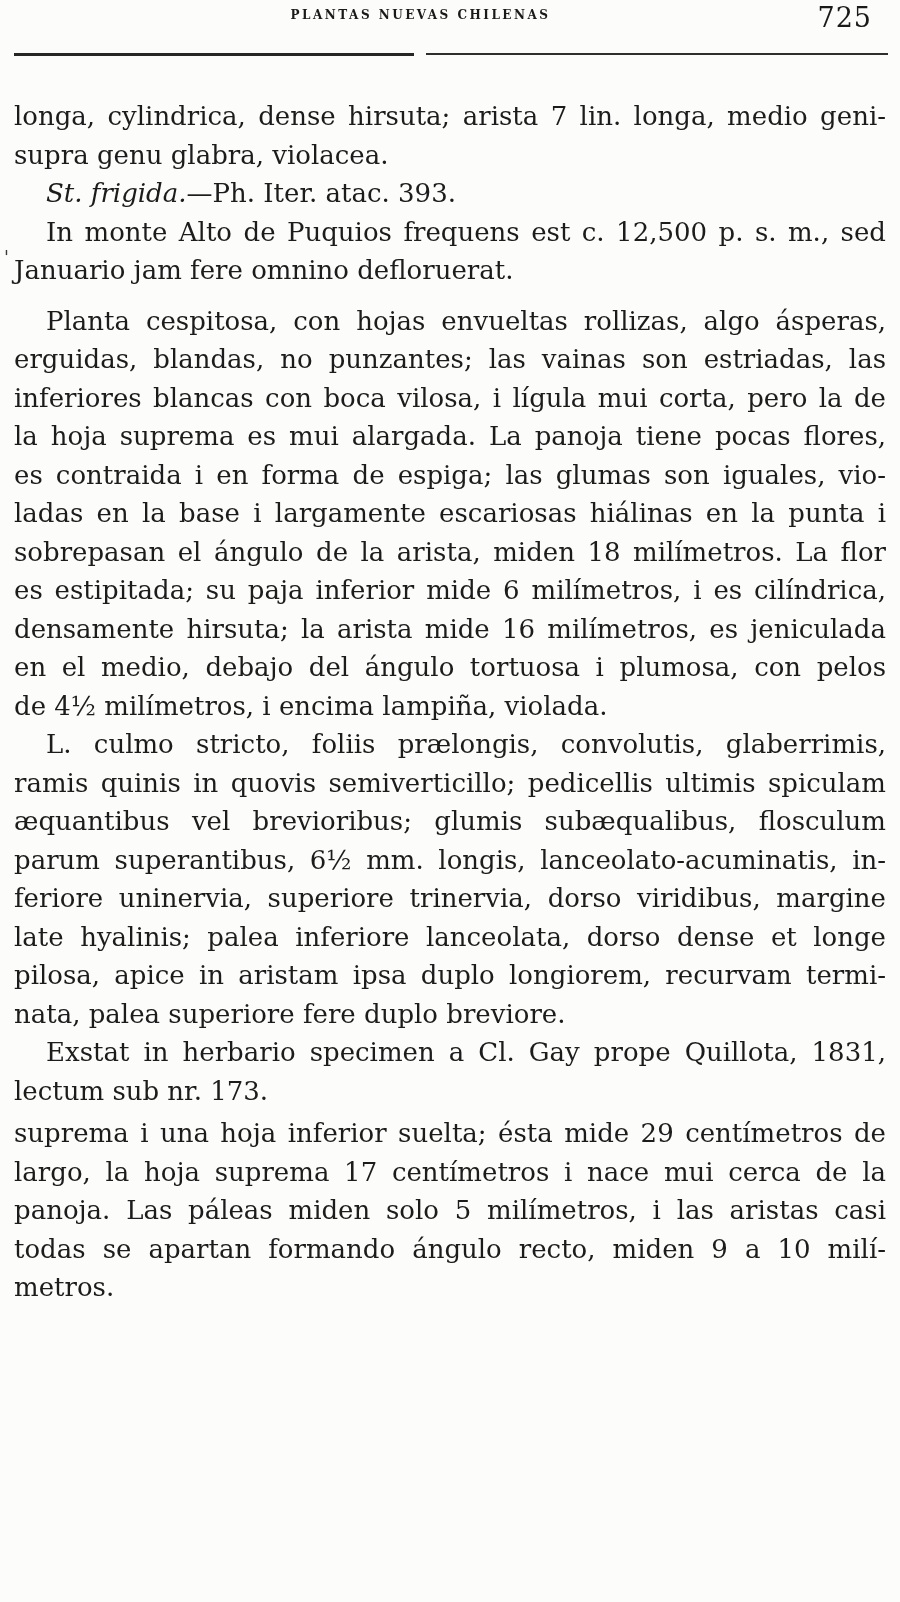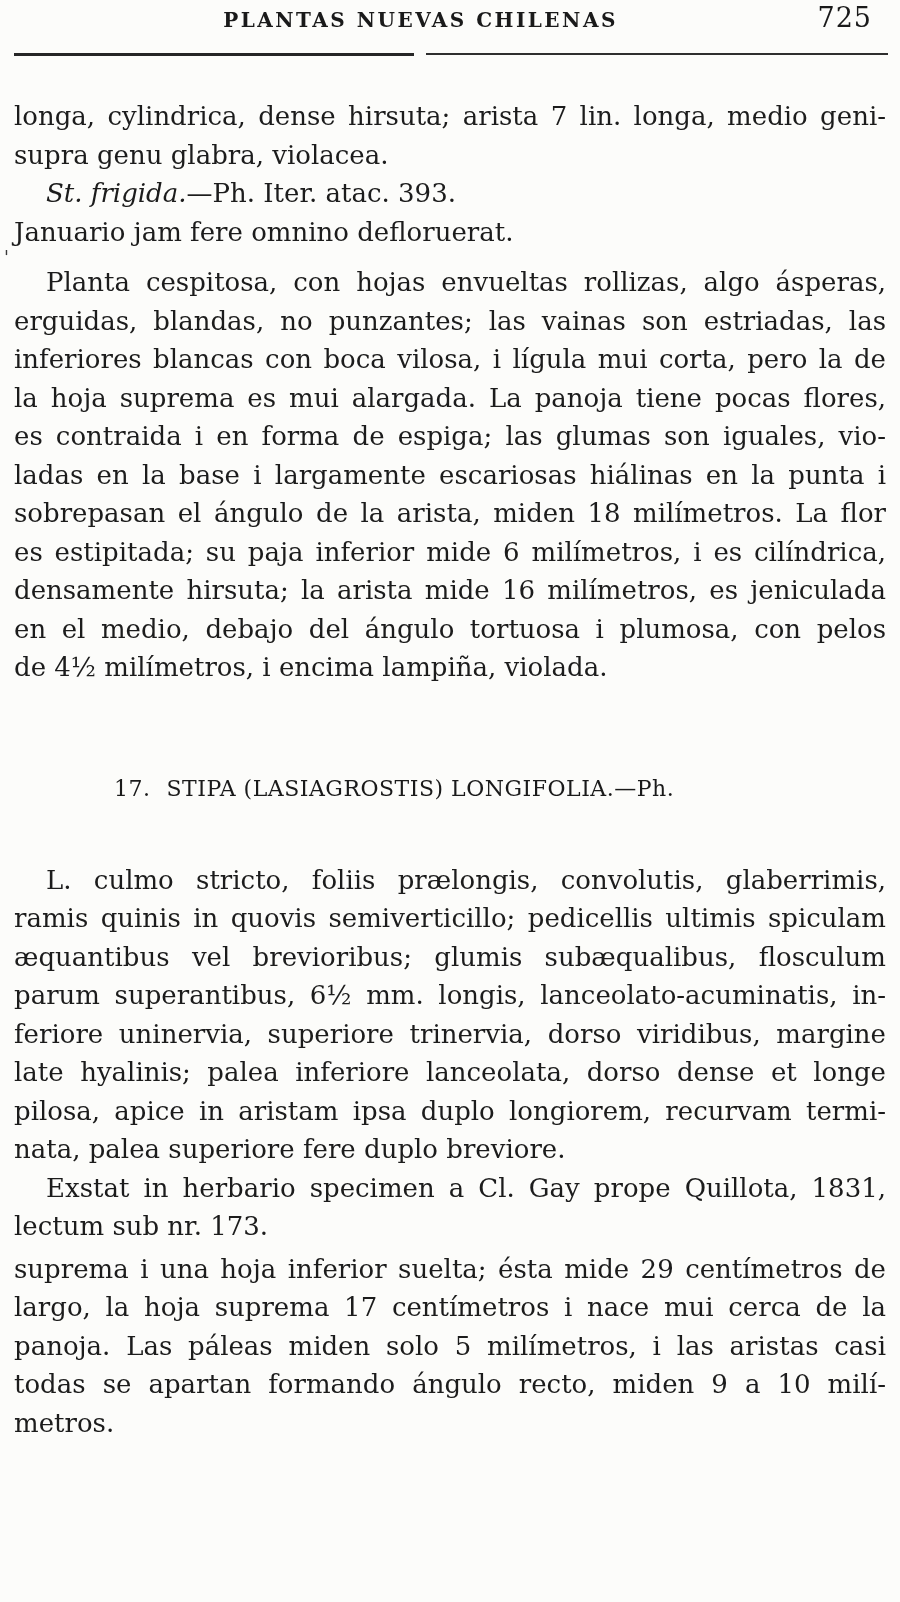--- a/index.html
+++ b/index.html
@@ -10,21 +10,21 @@
     font-family: "DejaVu Serif", serif;
     -webkit-font-smoothing: antialiased;
   }
   .page { position: relative; width: 900px; height: 1602px; overflow: hidden; }
 
   
   .running-header { position: absolute; top: 0; left: 0; right: 0; height: 50px; }
   .rh-title {
     position: absolute; top: 8px; left: 0; right: 70px;
     text-align: center;
-    font-weight: bold; font-size: 20px; letter-spacing: 2.5px;
+    font-weight: bold; font-size: 12px; letter-spacing: 2.5px;
     color: #1a1a1a;
     padding-left: 11px;
   }
   .page-num {
     position: absolute; top: 2px; right: 28px;
     font-size: 27px; letter-spacing: 1px; color: #1a1a1a;
   }
   .rule { position: absolute; top: 53px; left: 14px; width: 874px; display: flex; gap: 12px; }
   .rule .seg-l { width: 400px; border-top: 3px solid #262626; }
   .rule .seg-r { flex: 1; border-top: 2px solid #2e2e2e; }
@@ -81,40 +81,38 @@
     <div class="para">
       <div class="ln">longa, cylindrica, dense hirsuta; arista 7 lin. longa, medio geni-</div>
       <div class="ln end">supra genu glabra, violacea.</div>
     </div>
 
     <div class="para">
       <div class="ln end ind"><span class="italic">St. frigida.</span><span>—Ph. Iter. atac. 393.</span></div>
     </div>
 
     <div class="para">
+      <div class="ln ind">In monte Alto de Puquios frequens est c. 12,500 p. s. m., sed</div>
       <div class="ln end">Januario jam fere omnino defloruerat.</div>
     </div>
 
     <div class="para sp-planta">
       <div class="ln ind">Planta cespitosa, con hojas envueltas rollizas, algo ásperas,</div>
       <div class="ln">erguidas, blandas, no punzantes; las vainas son estriadas, las</div>
       <div class="ln">inferiores blancas con boca vilosa, i lígula mui corta, pero la de</div>
       <div class="ln">la hoja suprema es mui alargada. La panoja tiene pocas flores,</div>
       <div class="ln">es contraida i en forma de espiga; las glumas son iguales, vio-</div>
       <div class="ln">ladas en la base i largamente escariosas hiálinas en la punta i</div>
       <div class="ln">sobrepasan el ángulo de la arista, miden 18 milímetros. La flor</div>
       <div class="ln">es estipitada; su paja inferior mide 6 milímetros, i es cilíndrica,</div>
       <div class="ln">densamente hirsuta; la arista mide 16 milímetros, es jeniculada</div>
       <div class="ln">en el medio, debajo del ángulo tortuosa i plumosa, con pelos</div>
       <div class="ln end">de 4½ milímetros, i encima lampiña, violada.</div>
     </div>
 
-    <div class="section-heading">
-      <span class="num">17.</span><span>STIPA (LASIAGROSTIS) LONGIFOLIA.—Ph.</span>
-    </div>
 
     <div class="para">
       <div class="ln ind">L. culmo stricto, foliis prælongis, convolutis, glaberrimis,</div>
       <div class="ln">ramis quinis in quovis semiverticillo; pedicellis ultimis spiculam</div>
       <div class="ln">æquantibus vel brevioribus; glumis subæqualibus, flosculum</div>
       <div class="ln">parum superantibus, 6½ mm. longis, lanceolato-acuminatis, in-</div>
       <div class="ln">feriore uninervia, superiore trinervia, dorso viridibus, margine</div>
       <div class="ln">late hyalinis; palea inferiore lanceolata, dorso dense et longe</div>
       <div class="ln">pilosa, apice in aristam ipsa duplo longiorem, recurvam termi-</div>
       <div class="ln end">nata, palea superiore fere duplo breviore.</div>

